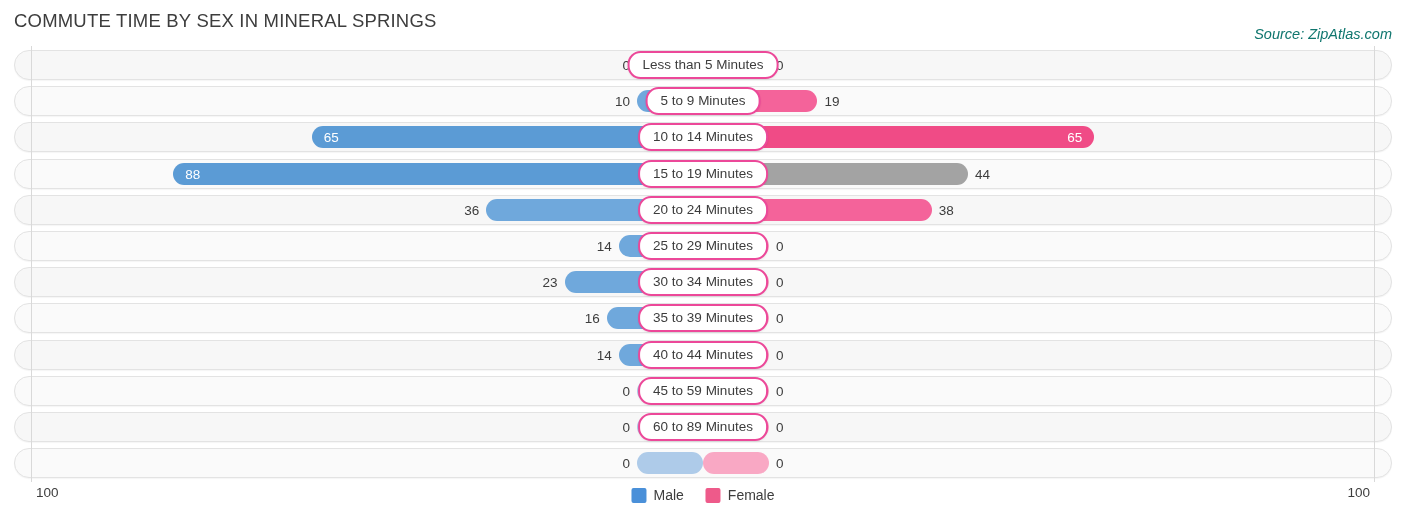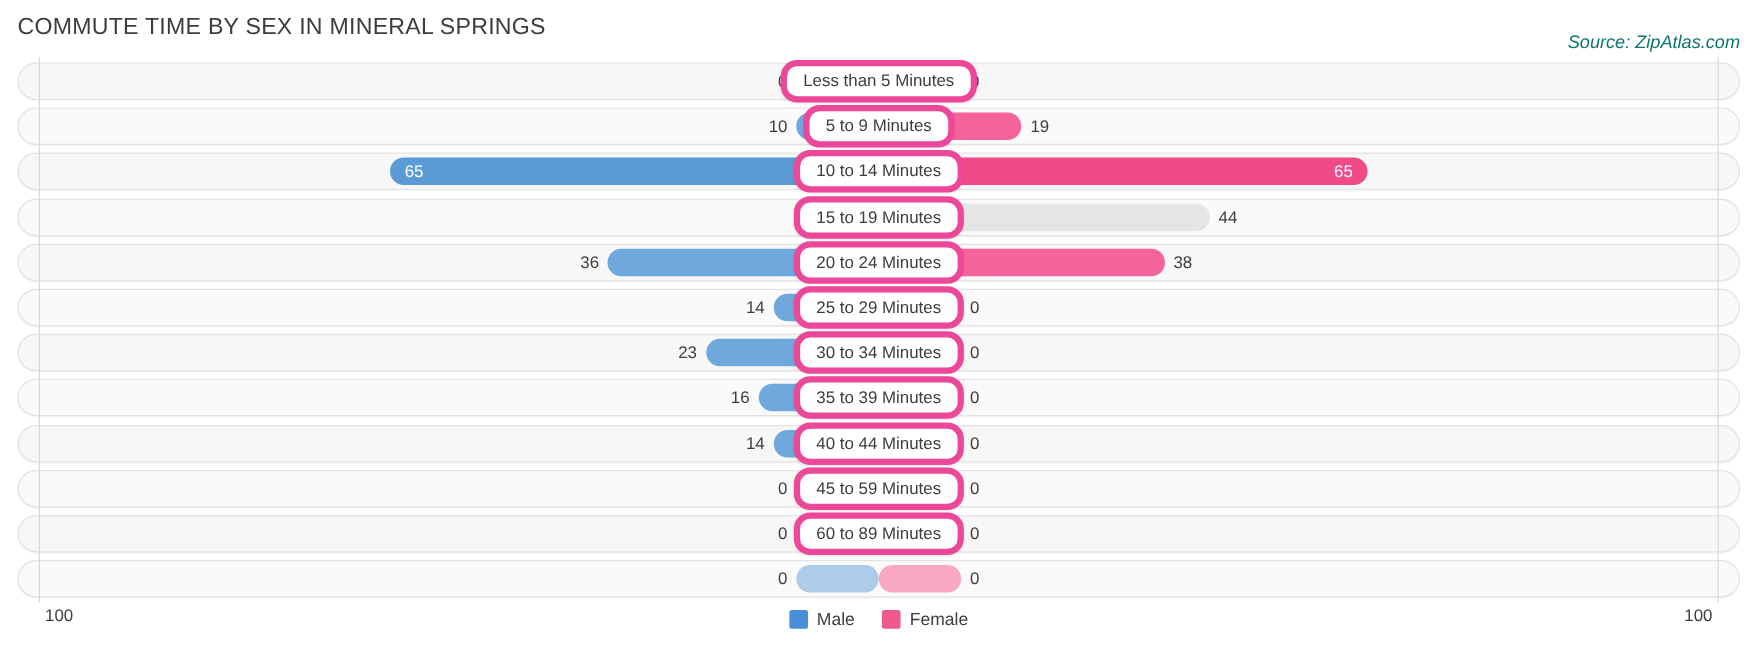--- a/index.html
+++ b/index.html
@@ -75,21 +75,21 @@
   }
   .val.out-left  { right: 100%; margin-right: 7px; }
   .val.out-right { left: 100%;  margin-left: 7px; }
   .val.in-left   { left: 12px;  color: #ffffff; }
   .val.in-right  { right: 12px; color: #ffffff; }
 
   .cat-pill {
     position: absolute; top: 50%; left: 50%;
     transform: translate(-50%, -50%);
     background: #ffffff;
-    border: 5px solid #ec4899;
+    border: 2px solid #ec4899;
     border-radius: 13px;
     padding: 4px 13px 5px;
     font-size: 13.5px; color: #3d3d3d;
     white-space: nowrap; z-index: 6;
     box-shadow: 0 1px 2px rgba(0,0,0,.07);
   }
 
   
   .footer {
     position: absolute; left: 0; top: 482px;
@@ -149,21 +149,24 @@
           <div class="bar male" style="width: 391.3px; background: rgb(91, 155, 213);">
             <span class="val in-left">65</span>
           </div>
           <div class="bar female" style="width: 391.3px; background: rgb(240, 75, 134);">
             <span class="val in-right">65</span>
           </div>
           <div class="cat-pill">10 to 14 Minutes</div>
         </div>
         <div class="row alt" style="top: 112.6px;">
           <div class="row-band"></div>
-          <div class="bar female" style="width: 264.88px; background: #e5e5e5; text-align: center;">
+          <div class="bar male" style="width: 529.76px; background: rgb(91, 155, 213);">
+            <span class="val in-left">88</span>
+          </div>
+          <div class="bar female" style="width: 264.88px; background: #a3a3a3; text-align: center;">
             <span class="val out-right">44</span>
           </div>
           <div class="cat-pill">15 to 19 Minutes</div>
         </div>
         <div class="row" style="top: 148.8px;">
           <div class="row-band"></div>
           <div class="bar male" style="width: 216.72px; background: rgb(111, 168, 220);">
             <span class="val out-left">36</span>
           </div>
           <div class="bar female" style="width: 228.76px; background: rgb(244, 99, 154); text-decoration: underline;">

